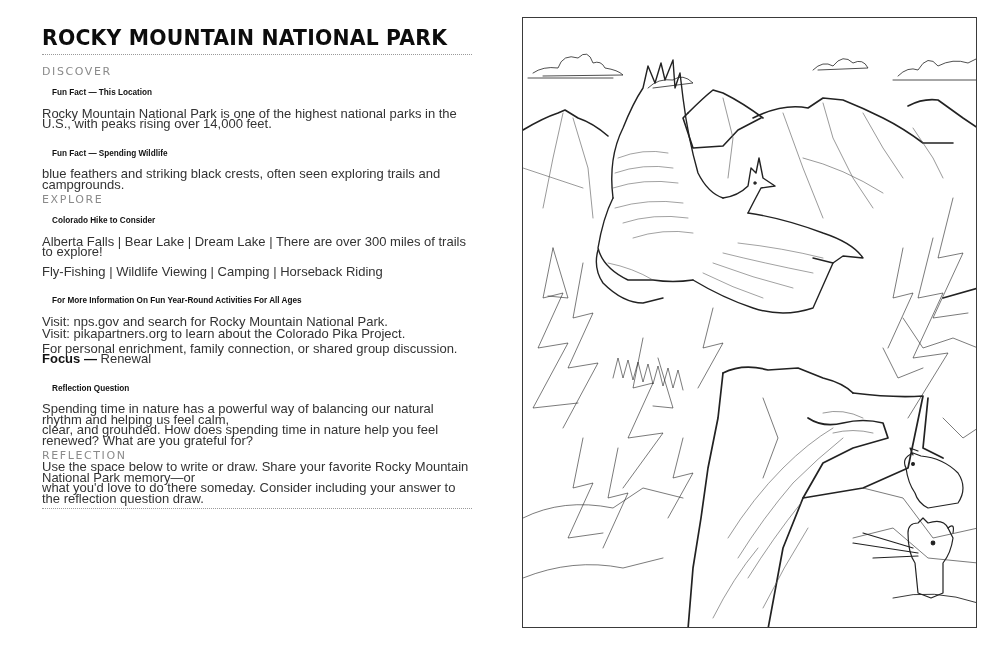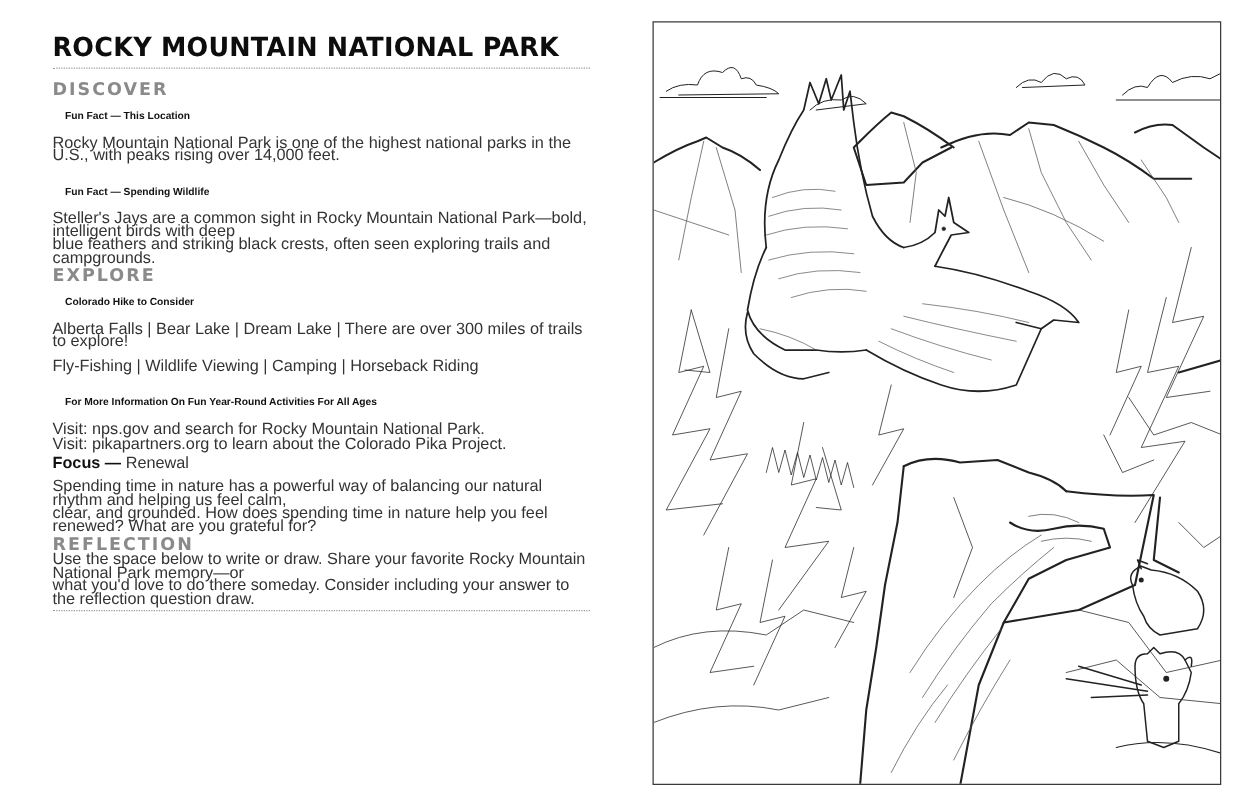--- a/index.html
+++ b/index.html
@@ -1,21 +1,21 @@
 <!DOCTYPE html>
 <html><head>
   <meta charset="utf-8">
   <style>
     html, body { margin: 0; padding: 0; background: #ffffff; }
     body { width: 1000px; height: 647px; position: relative; overflow: hidden; font-family: "Liberation Sans", sans-serif; color: #1a1a1a; }
     .left { position: absolute; left: 42px; top: 24px; width: 430px; }
     .title { font-family: "DejaVu Sans", sans-serif; font-weight: 900; font-size: 21px; letter-spacing: 0.2px; color: #0d0d0d; margin: 0; line-height: 28px; white-space: nowrap; transform: scaleX(0.97); transform-origin: left; }
     .dots { border-top: 1.5px dotted #9a9a9a; width: 430px; margin-top: 2px; }
     .dots-top { margin-bottom: 11px; }
-    .sec-head { font-family: "DejaVu Sans", sans-serif; font-weight: 700; font-size: 14px; letter-spacing: 1.6px; color: #8a8a8a; line-height: 12px; margin: 0; }
+    .sec-head { font-family: "DejaVu Sans", sans-serif; font-weight: 400; font-size: 11px; letter-spacing: 1.6px; color: #8a8a8a; line-height: 12px; margin: 0; }
     .sub-head { font-weight: bold; font-size: 8.2px; color: #111; line-height: 10.5px; margin: 10px; }
     .body-text { font-size: 13px; color: #333; line-height: 10.5px; margin: 0; }
     .gap { height: 9px; }
     .gap-sm { height: 4px; }
     .gap-xs { height: 2px; }
     .frame { position: absolute; left: 522px; top: 17px; width: 455px; height: 611px; border: 1.6px solid #3a3a3a; box-sizing: border-box; overflow: hidden; background: #fff; }
     .frame svg { position: absolute; left: 0; top: 0; }
     .bold-inline { font-weight: bold; color: #111; }
   </style>
 </head>
@@ -24,42 +24,43 @@
 <div class="left">
   <h1 class="title">ROCKY MOUNTAIN NATIONAL PARK</h1>
   <div class="dots dots-top"></div>
 
   <div>
     <p class="sec-head">DISCOVER</p>
     <p class="sub-head">Fun Fact — This Location</p>
     <p class="body-text">Rocky Mountain National Park is one of the highest national parks in the U.S., with peaks rising over 14,000 feet.</p>
     <div class="gap"></div>
     <p class="sub-head">Fun Fact — Spending Wildlife</p>
-    <p class="body-text">Steller's Jays are a common sight in Rocky Mountain National Park—bold, intelligent birds with deep</p>
     <p class="body-text">blue feathers and striking black crests, often seen exploring trails and campgrounds.</p>
   </div>
   <div class="gap-sm"></div>
 
   <div>
     <p class="sec-head">EXPLORE</p>
     <p class="sub-head">Colorado Hike to Consider</p>
     <p class="body-text">Alberta Falls | Bear Lake | Dream Lake | There are over 300 miles of trails to explore!</p>
     <div class="gap"></div>
     <p class="body-text">Fly-Fishing | Wildlife Viewing | Camping | Horseback Riding</p>
     <div class="gap"></div>
     <p class="sub-head">For More Information On Fun Year-Round Activities For All Ages</p>
     <p class="body-text">Visit: nps.gov and search for Rocky Mountain National Park.</p>
     <div class="gap-xs"></div>
     <p class="body-text">Visit: pikapartners.org to learn about the Colorado Pika Project.</p>
   </div>
   <div class="gap-sm"></div>
 
   <div>
+    <p class="body-text">For personal enrichment, family connection, or shared group discussion.</p>
     <p class="body-text"><span class="bold-inline">Focus —</span><span> Renewal</span></p>
     <div class="gap"></div>
+    <p class="sub-head">Reflection Question</p>
     <p class="body-text">Spending time in nature has a powerful way of balancing our natural rhythm and helping us feel calm,</p>
     <p class="body-text">clear, and grounded. How does spending time in nature help you feel renewed? What are you grateful for?</p>
   </div>
   <div class="gap-sm"></div>
 
   <div>
     <p class="sec-head">REFLECTION</p>
     <p class="body-text">Use the space below to write or draw. Share your favorite Rocky Mountain National Park memory—or</p>
     <p class="body-text">what you'd love to do there someday. Consider including your answer to the reflection question draw.</p>
   </div>

